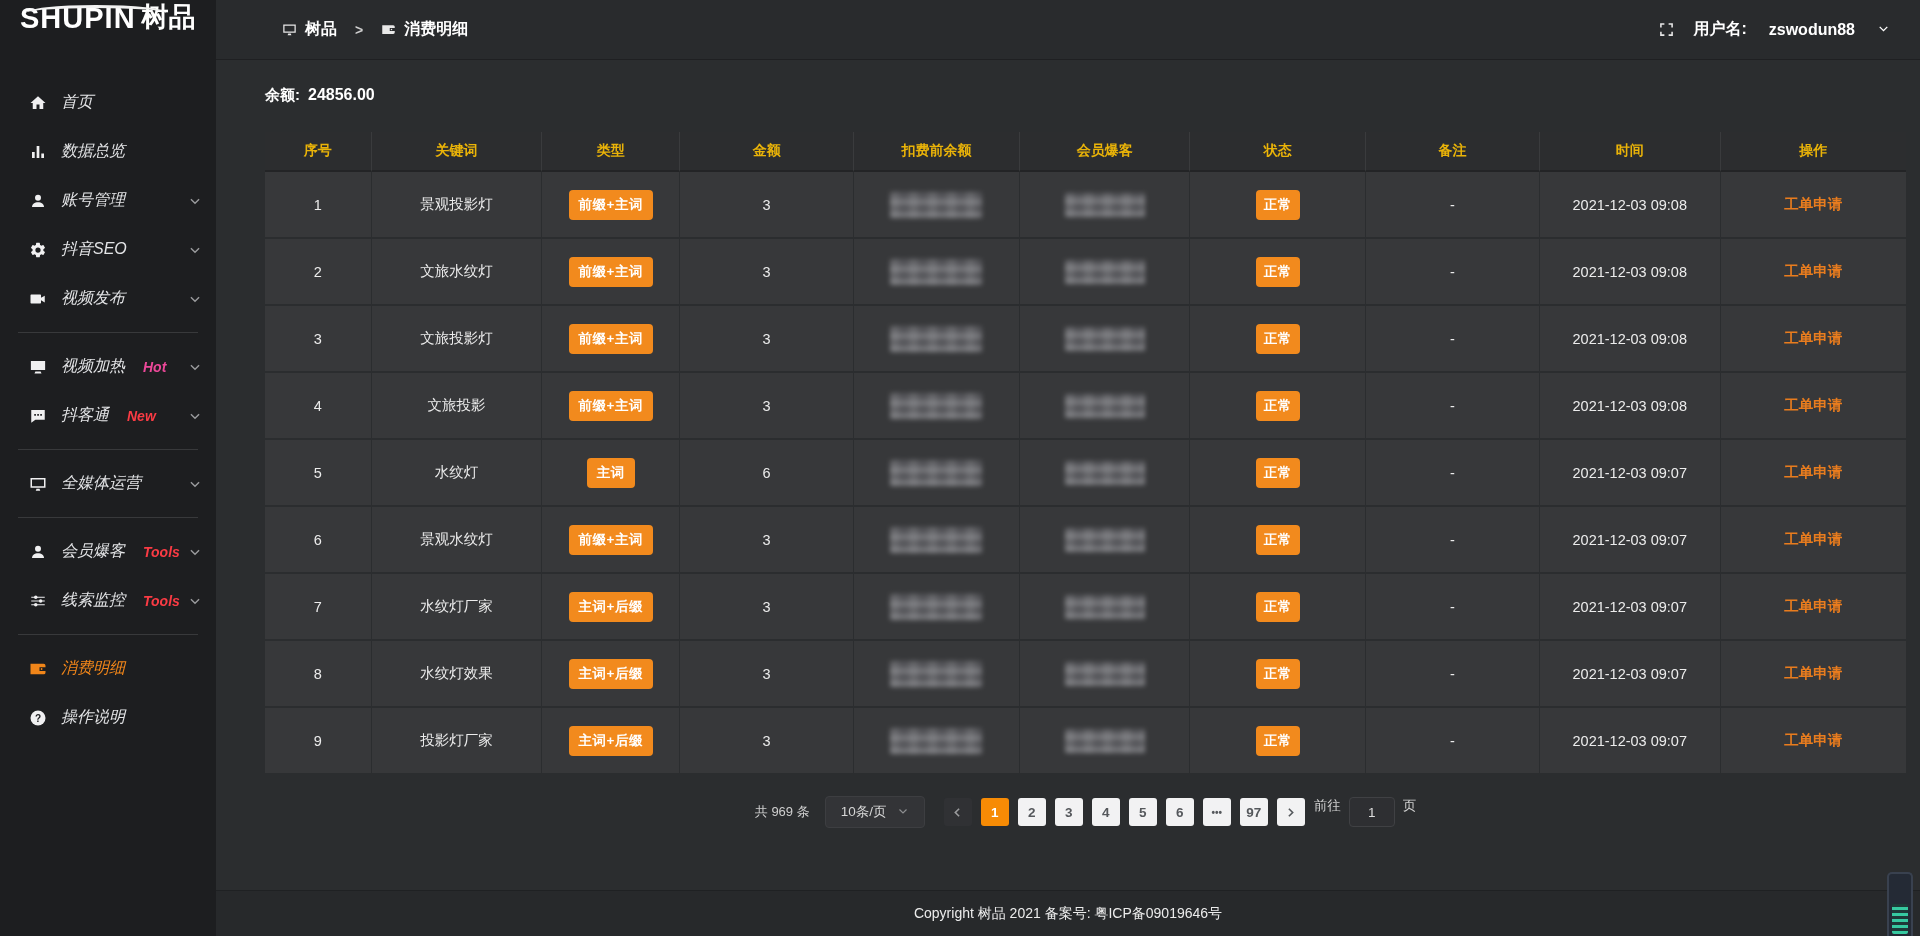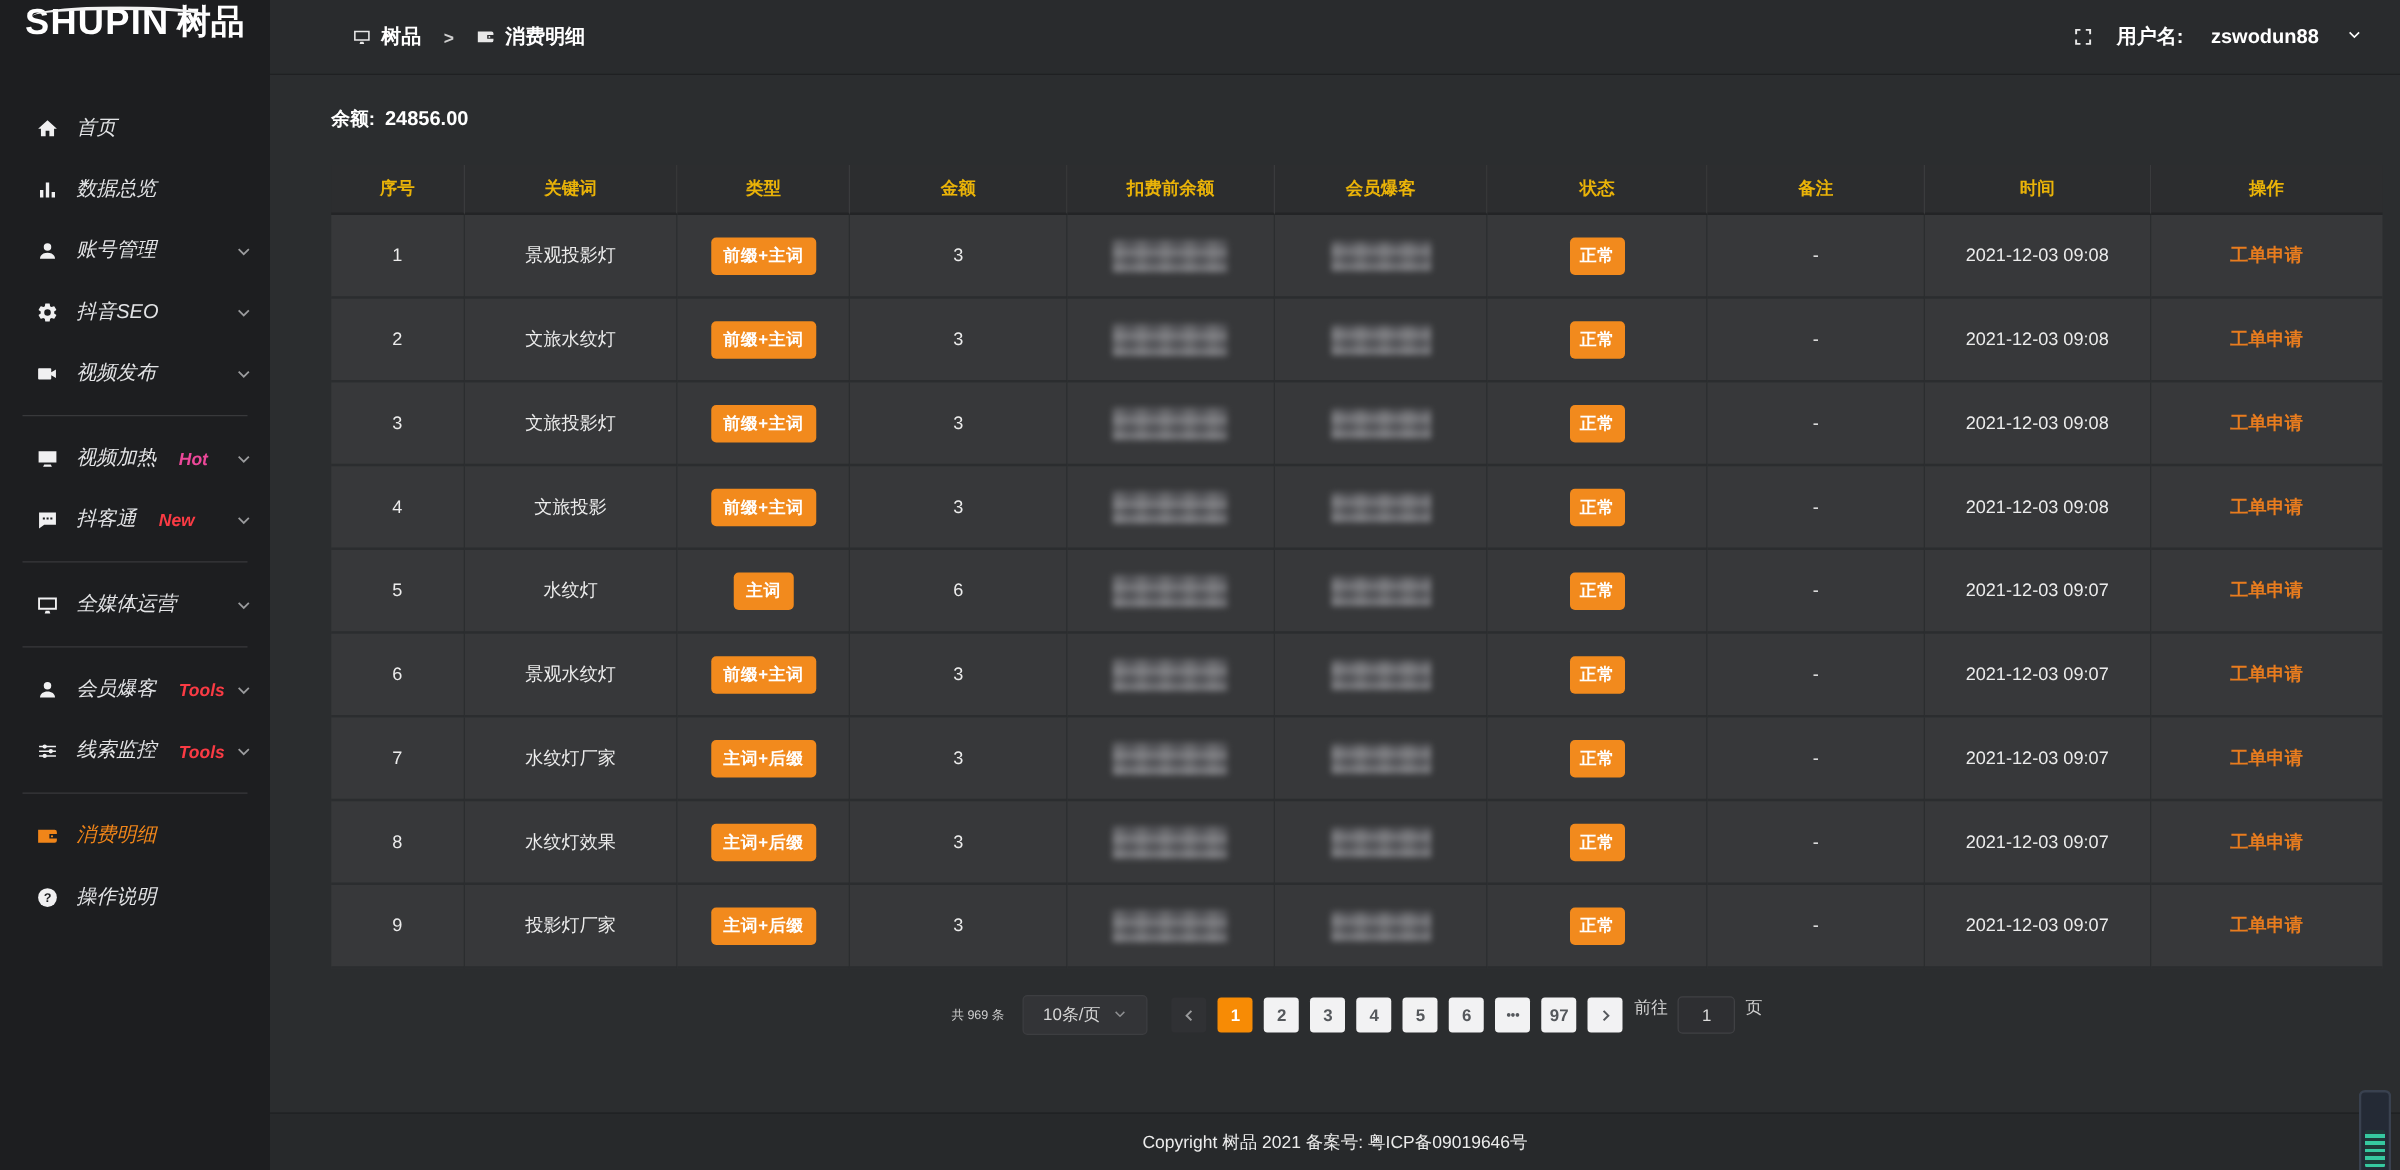--- a/index.html
+++ b/index.html
@@ -61,21 +61,21 @@
   .tag.status { padding:6px 8px; }
   .blur-block { width:92px; height:26px; margin:0 auto; border-radius:2px; opacity:.8;
     background-image:
       repeating-linear-gradient(0deg, rgba(175,175,180,.55) 0 6px, rgba(120,120,126,.35) 6px 13px),
       repeating-linear-gradient(90deg, rgba(165,165,170,.5) 0 9px, rgba(105,105,112,.45) 9px 19px);
     filter:blur(2.5px); }
   .action-link { color:#e87c1e; font-size:14.5px; font-weight:bold; cursor:pointer; }
 
   
   .pager { margin-top:21px; display:flex; align-items:center; justify-content:center; gap:9px; }
-  .pg-total { color:#cfcfcf; font-size:10px; margin-right:6px; }
+  .pg-total { color:#cfcfcf; font-size:13px; margin-right:6px; }
   .pg-size { background:#333437; color:#d6d6d6; font-size:13.5px; height:32px; min-width:100px;
     border:1px solid #3d3e41; border-radius:4px; display:flex; align-items:center;
     justify-content:center; gap:10px; padding:0 10px; cursor:pointer; margin-right:10px; }
   .pg-size svg { width:12px; height:12px; color:#8d8e90; }
   .pg-btn { min-width:28px; height:28px; border-radius:3px; background:#f2f2f3; color:#55585c;
     font-size:13.5px; font-weight:bold; display:flex; align-items:center; justify-content:center;
     cursor:pointer; padding:0 4px; }
   .pg-btn.active { background:#f78b05; color:#fff; }
   .pg-btn.prev { background:#303134; color:#9a9b9d; }
   .pg-btn svg { width:13px; height:13px; }

